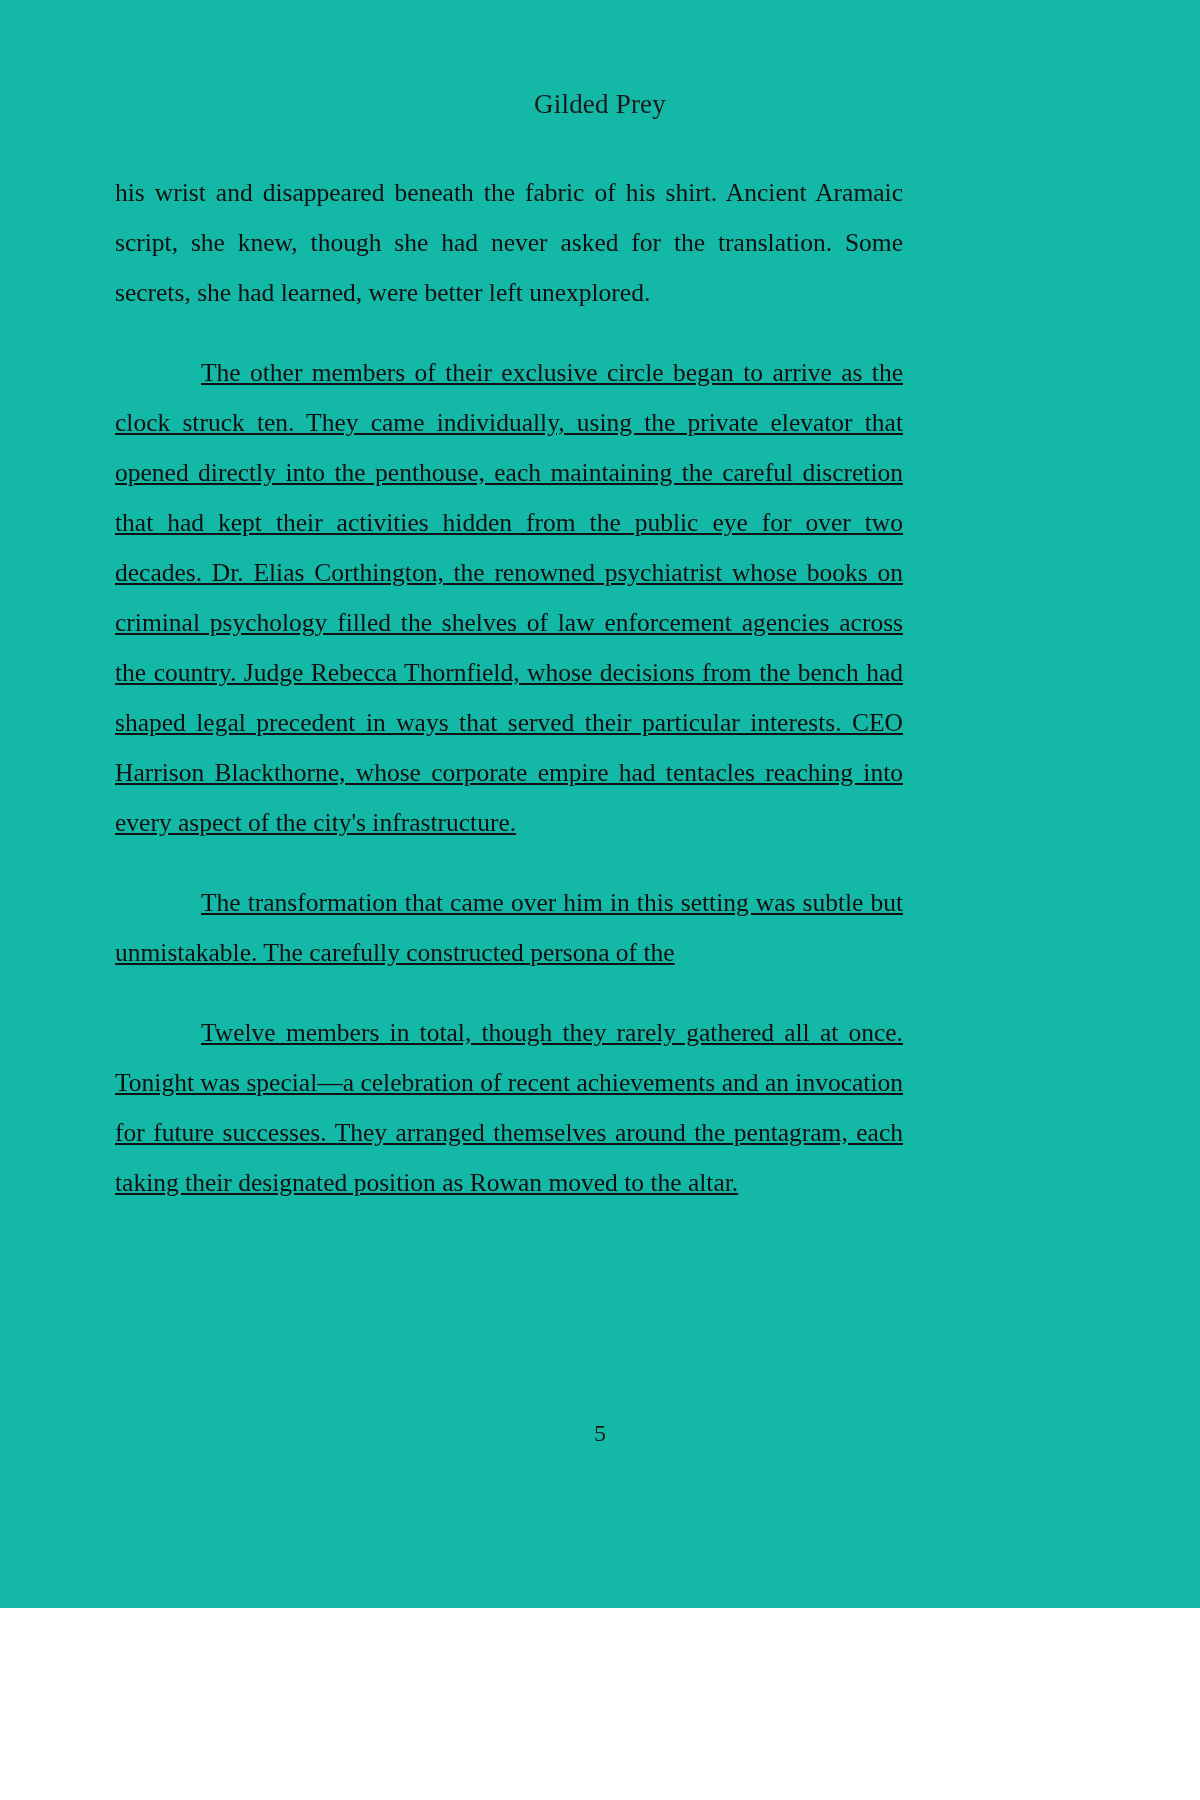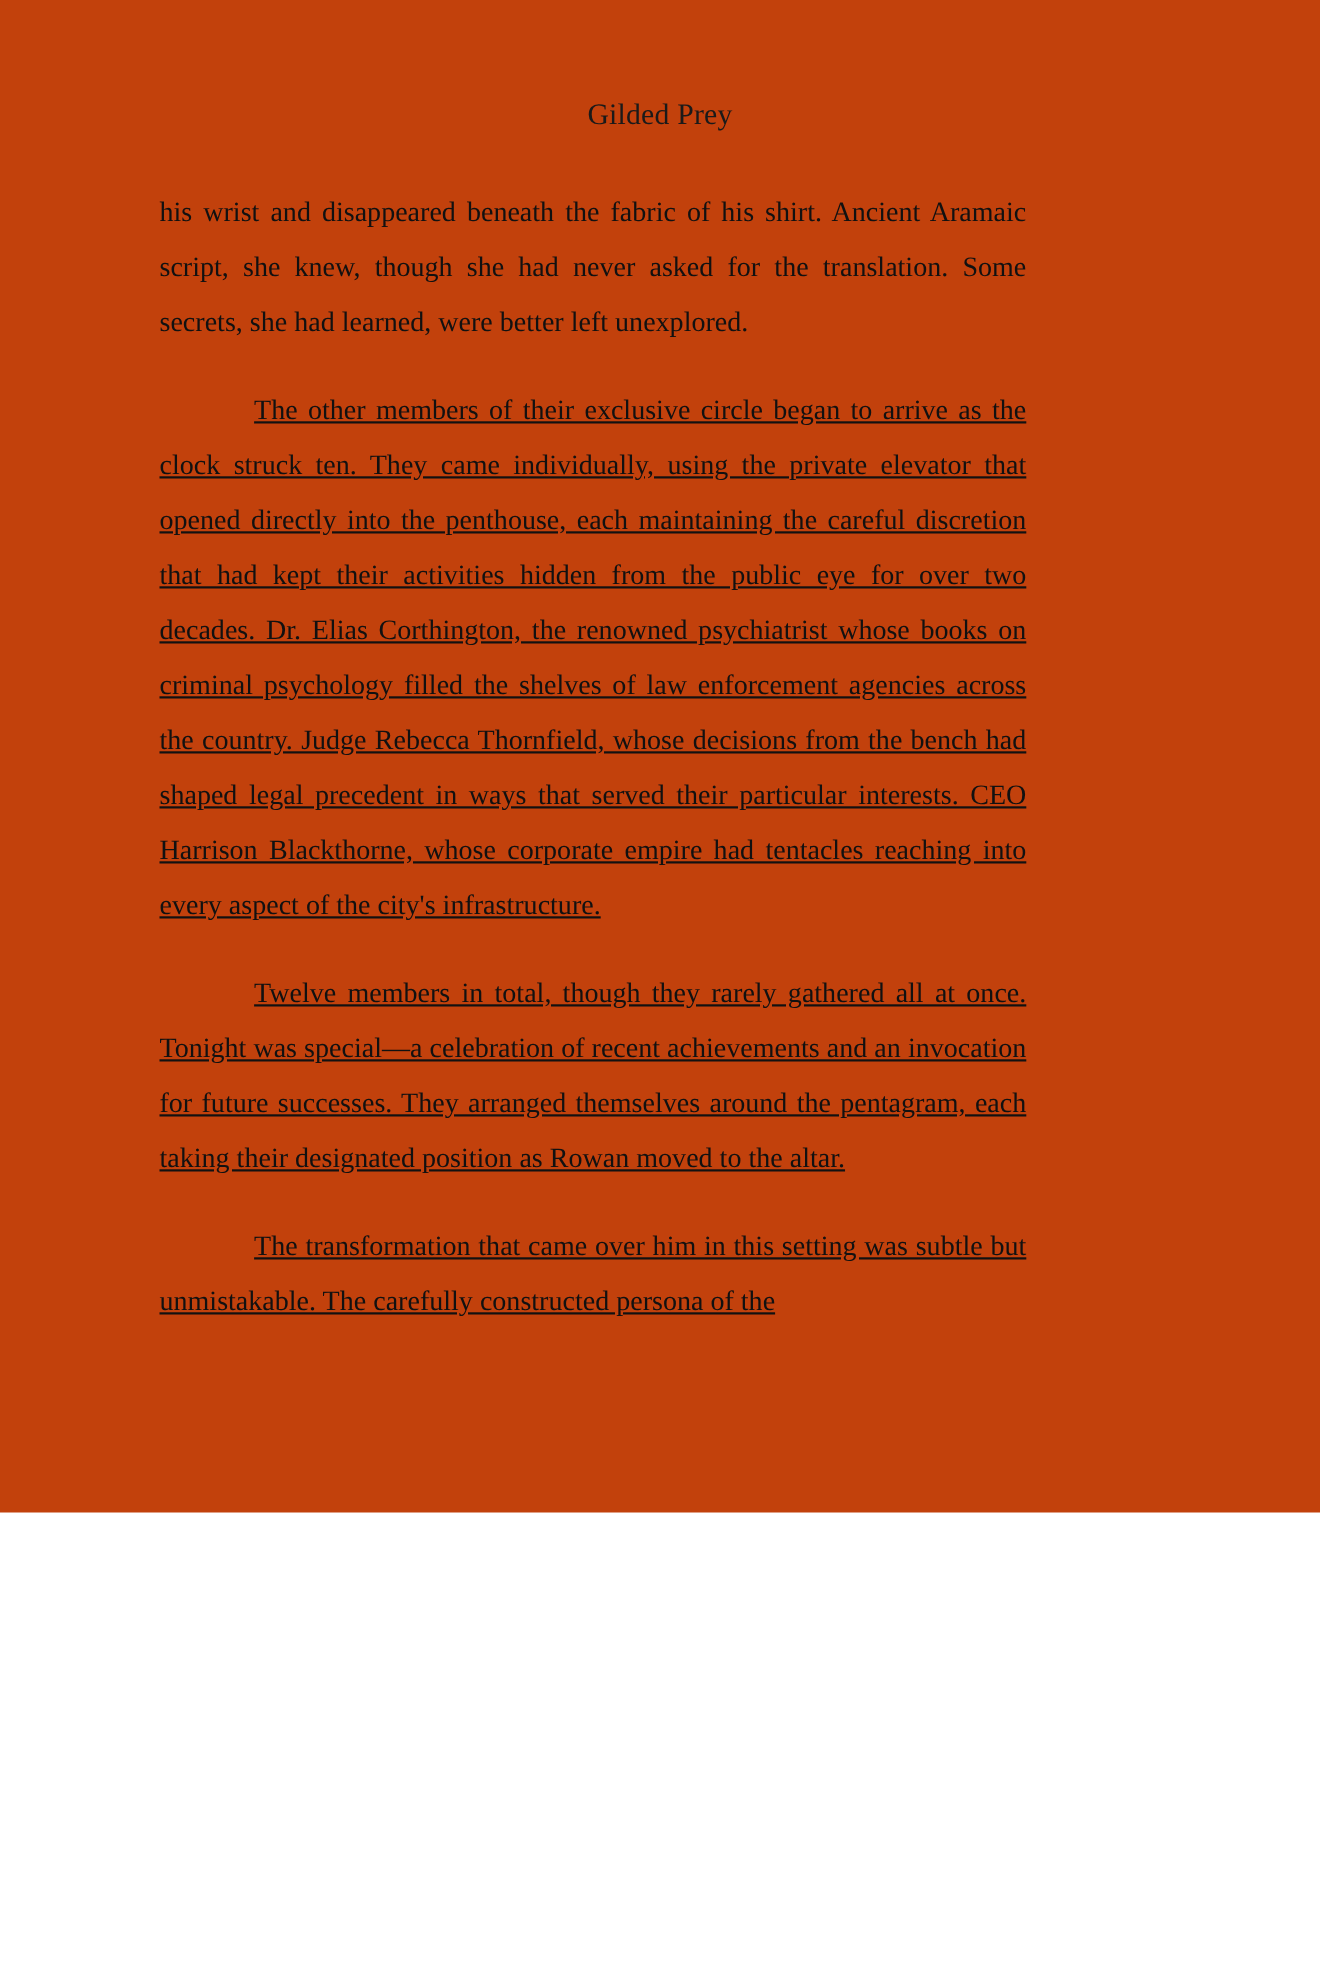--- a/index.html
+++ b/index.html
@@ -11,42 +11,42 @@
     height: 1800px;
     background: #ffffff;
     font-family: "Liberation Serif", "DejaVu Serif", serif;
     color: #000000;
     -webkit-font-smoothing: antialiased;
   }
 
   .page {
     position: relative;
     width: 1200px;
-    height: 1375px;
+    height: 1608px;
     box-sizing: border-box;
-    background: #c2410c;
+    background: #14b8a6;
     overflow: hidden;
   }
 
   .page-header {
     position: absolute;
     top: 88px;
     left: 0;
     width: 1200px;
     text-align: center;
     font-size: 27px;
     line-height: 1.2;
     color: #1a1a1a;
     letter-spacing: 0.2px;
   }
 
   .content {
     position: absolute;
     top: 168px;
-    left: 145px;
+    left: 115px;
     width: 788px;
   }
 
   .para {
     margin: 0 0 30px 0;
     font-size: 25.5px;
     line-height: 50px;
     text-align: justify;
     text-justify: inter-word;
     color: #111111;
@@ -75,19 +75,19 @@
 </head>
 <body>
 
 <div class="page">
 
   <div class="page-header">Gilded Prey</div>
 
   <div class="content">
     <p class="para">his wrist and disappeared beneath the fabric of his shirt. Ancient Aramaic script, she knew, though she had never asked for the translation. Some secrets, she had learned, were better left unexplored.</p>
     <p class="para indent">The other members of their exclusive circle began to arrive as the clock struck ten. They came individually, using the private elevator that opened directly into the penthouse, each maintaining the careful discretion that had kept their activities hidden from the public eye for over two decades. Dr. Elias Corthington, the renowned psychiatrist whose books on criminal psychology filled the shelves of law enforcement agencies across the country. Judge Rebecca Thornfield, whose decisions from the bench had shaped legal precedent in ways that served their particular interests. CEO Harrison Blackthorne, whose corporate empire had tentacles reaching into every aspect of the city's infrastructure.</p>
+    <p class="para indent">The transformation that came over him in this setting was subtle but unmistakable. The carefully constructed persona of the</p>
     <p class="para indent">Twelve members in total, though they rarely gathered all at once. Tonight was special—a celebration of recent achievements and an invocation for future successes. They arranged themselves around the pentagram, each taking their designated position as Rowan moved to the altar.</p>
-    <p class="para indent">The transformation that came over him in this setting was subtle but unmistakable. The carefully constructed persona of the</p>
   </div>
 
   <div class="page-number">5</div>
 
 </div>
 
 </body></html>

